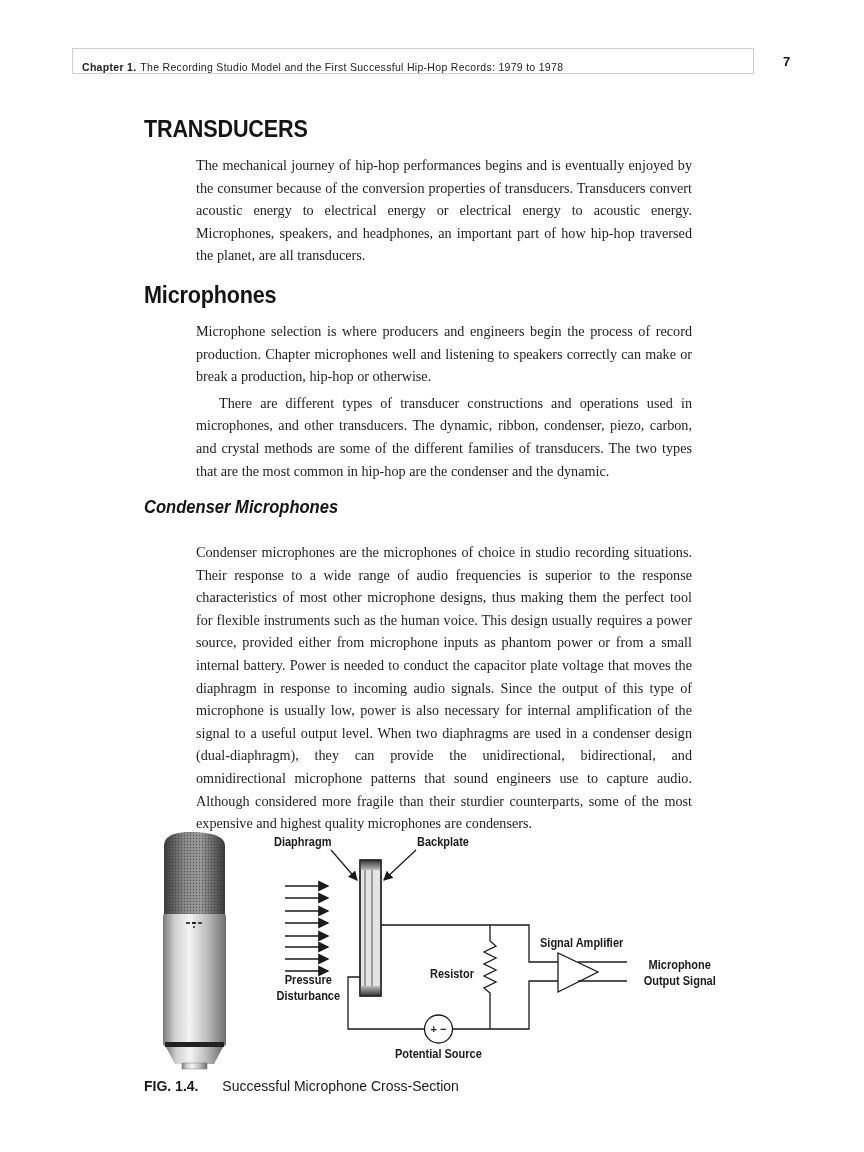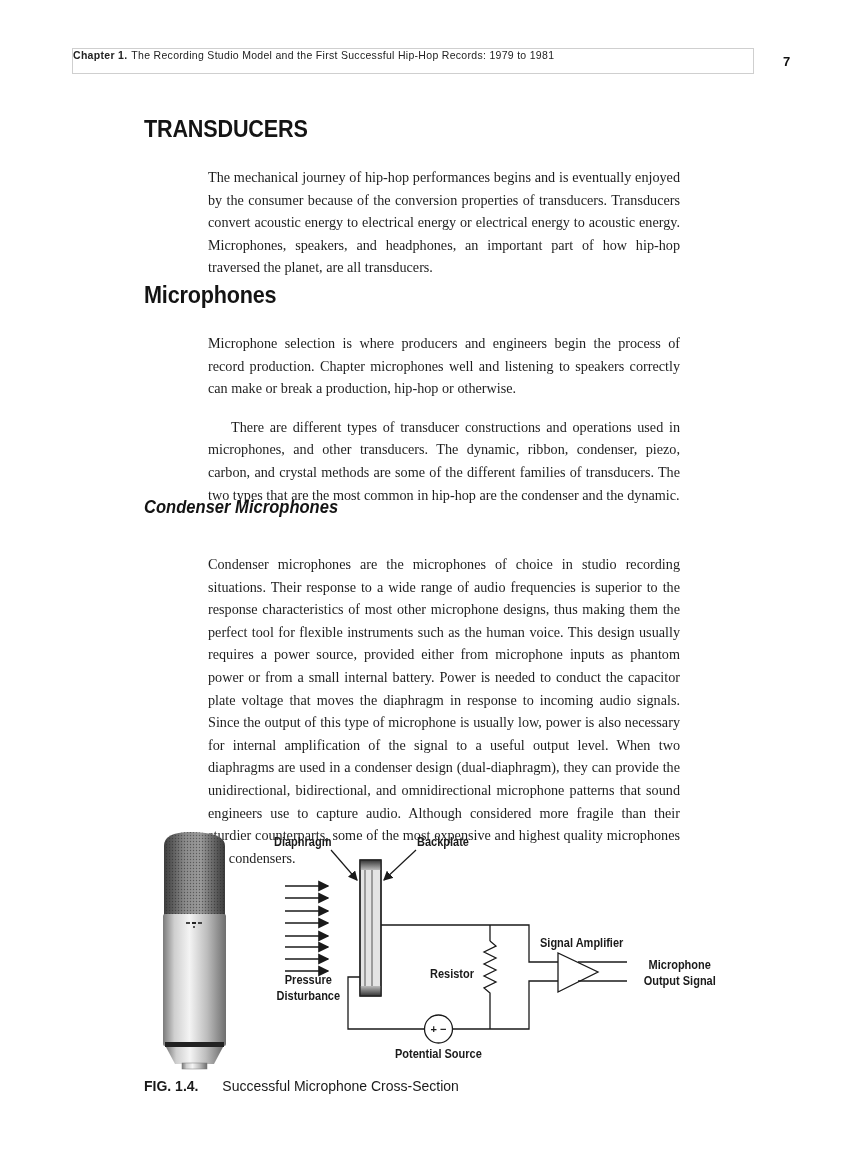--- a/index.html
+++ b/index.html
@@ -5,21 +5,21 @@
     html, body { margin: 0; padding: 0; background: #ffffff; }
     body {
       width: 864px; height: 1152px; position: relative; overflow: hidden;
       font-family: "DejaVu Serif", "Liberation Serif", serif; color: #1a1a1a;
     }
     .running-head {
       position: absolute; left: 72px; top: 48px; width: 682px; height: 26px;
       border: 1px solid #cfcfcf; box-sizing: border-box;
       font-family: "Liberation Sans", "DejaVu Sans", sans-serif;
       font-size: 10.5px; letter-spacing: 0.3px; color: #222;
-      display: flex; align-items: flex-start; 
+      display: flex; align-items: flex-end; padding-left: 9px;
     }
     .running-head .chap { font-weight: bold; margin-right: 4px; }
     .page-num {
       position: absolute; left: 783px; top: 54px;
       font-family: "Liberation Sans", "DejaVu Sans", sans-serif;
       font-weight: bold; font-size: 13px; color: #111;
     }
     .h1 {
       position: absolute; left: 144px;
       font-family: "Liberation Sans", "DejaVu Sans", sans-serif;
@@ -33,21 +33,21 @@
       font-family: "Liberation Sans", "DejaVu Sans", sans-serif;
       font-weight: bold; font-style: italic; font-size: 18px; color: #141414;
       transform: scaleX(0.92); transform-origin: left center;
     }
     .body-block {
       position: absolute; left: 192px; width: 504px;
       font-family: "Liberation Serif", "DejaVu Serif", serif;
       font-size: 14.2px; line-height: 22.6px; color: #1e1e1e;
       text-align: justify;
     }
-    .body-block p { margin: 16px; }
+    .body-block p { margin: 4px; }
     .body-block p.indent { text-indent: 23px; }
     .b-trans { top: 150px; }
     .b-mics { top: 316px; }
     .b-cond { top: 537px; }
 
     .figure { position: absolute; left: 150px; top: 828px; width: 600px; height: 245px; }
     .diagram-label {
       position: absolute;
       font-family: "Liberation Sans", "DejaVu Sans", sans-serif;
       font-weight: bold; font-size: 12.5px; color: #1a1a1a; line-height: 16px;
@@ -58,21 +58,21 @@
       position: absolute; left: 144px; top: 1078px;
       font-family: "Liberation Sans", "DejaVu Sans", sans-serif; font-size: 14px; color: #1a1a1a;
     }
     .caption .fig-num { font-weight: bold; margin-right: 20px; }
   </style>
 </head>
 <body>
 
 <div class="running-head">
   <span class="chap">Chapter 1.</span>
-  <span>The Recording Studio Model and the First Successful Hip-Hop Records: 1979 to 1981</span>
+  <span>The Recording Studio Model and the First Successful Hip-Hop Records: 1979 to 1978</span>
 </div>
 <div class="page-num">7</div>
 
 <div class="h1 h-transducers">TRANSDUCERS</div>
 <div class="body-block b-trans">
   <p>The mechanical journey of hip-hop performances begins and is eventually enjoyed by the consumer because of the conversion properties of transducers. Transducers convert acoustic energy to electrical energy or electrical energy to acoustic energy. Microphones, speakers, and headphones, an important part of how hip-hop traversed the planet, are all transducers.</p>
 </div>
 
 <div class="h1 h-mics">Microphones</div>
 <div class="body-block b-mics">

